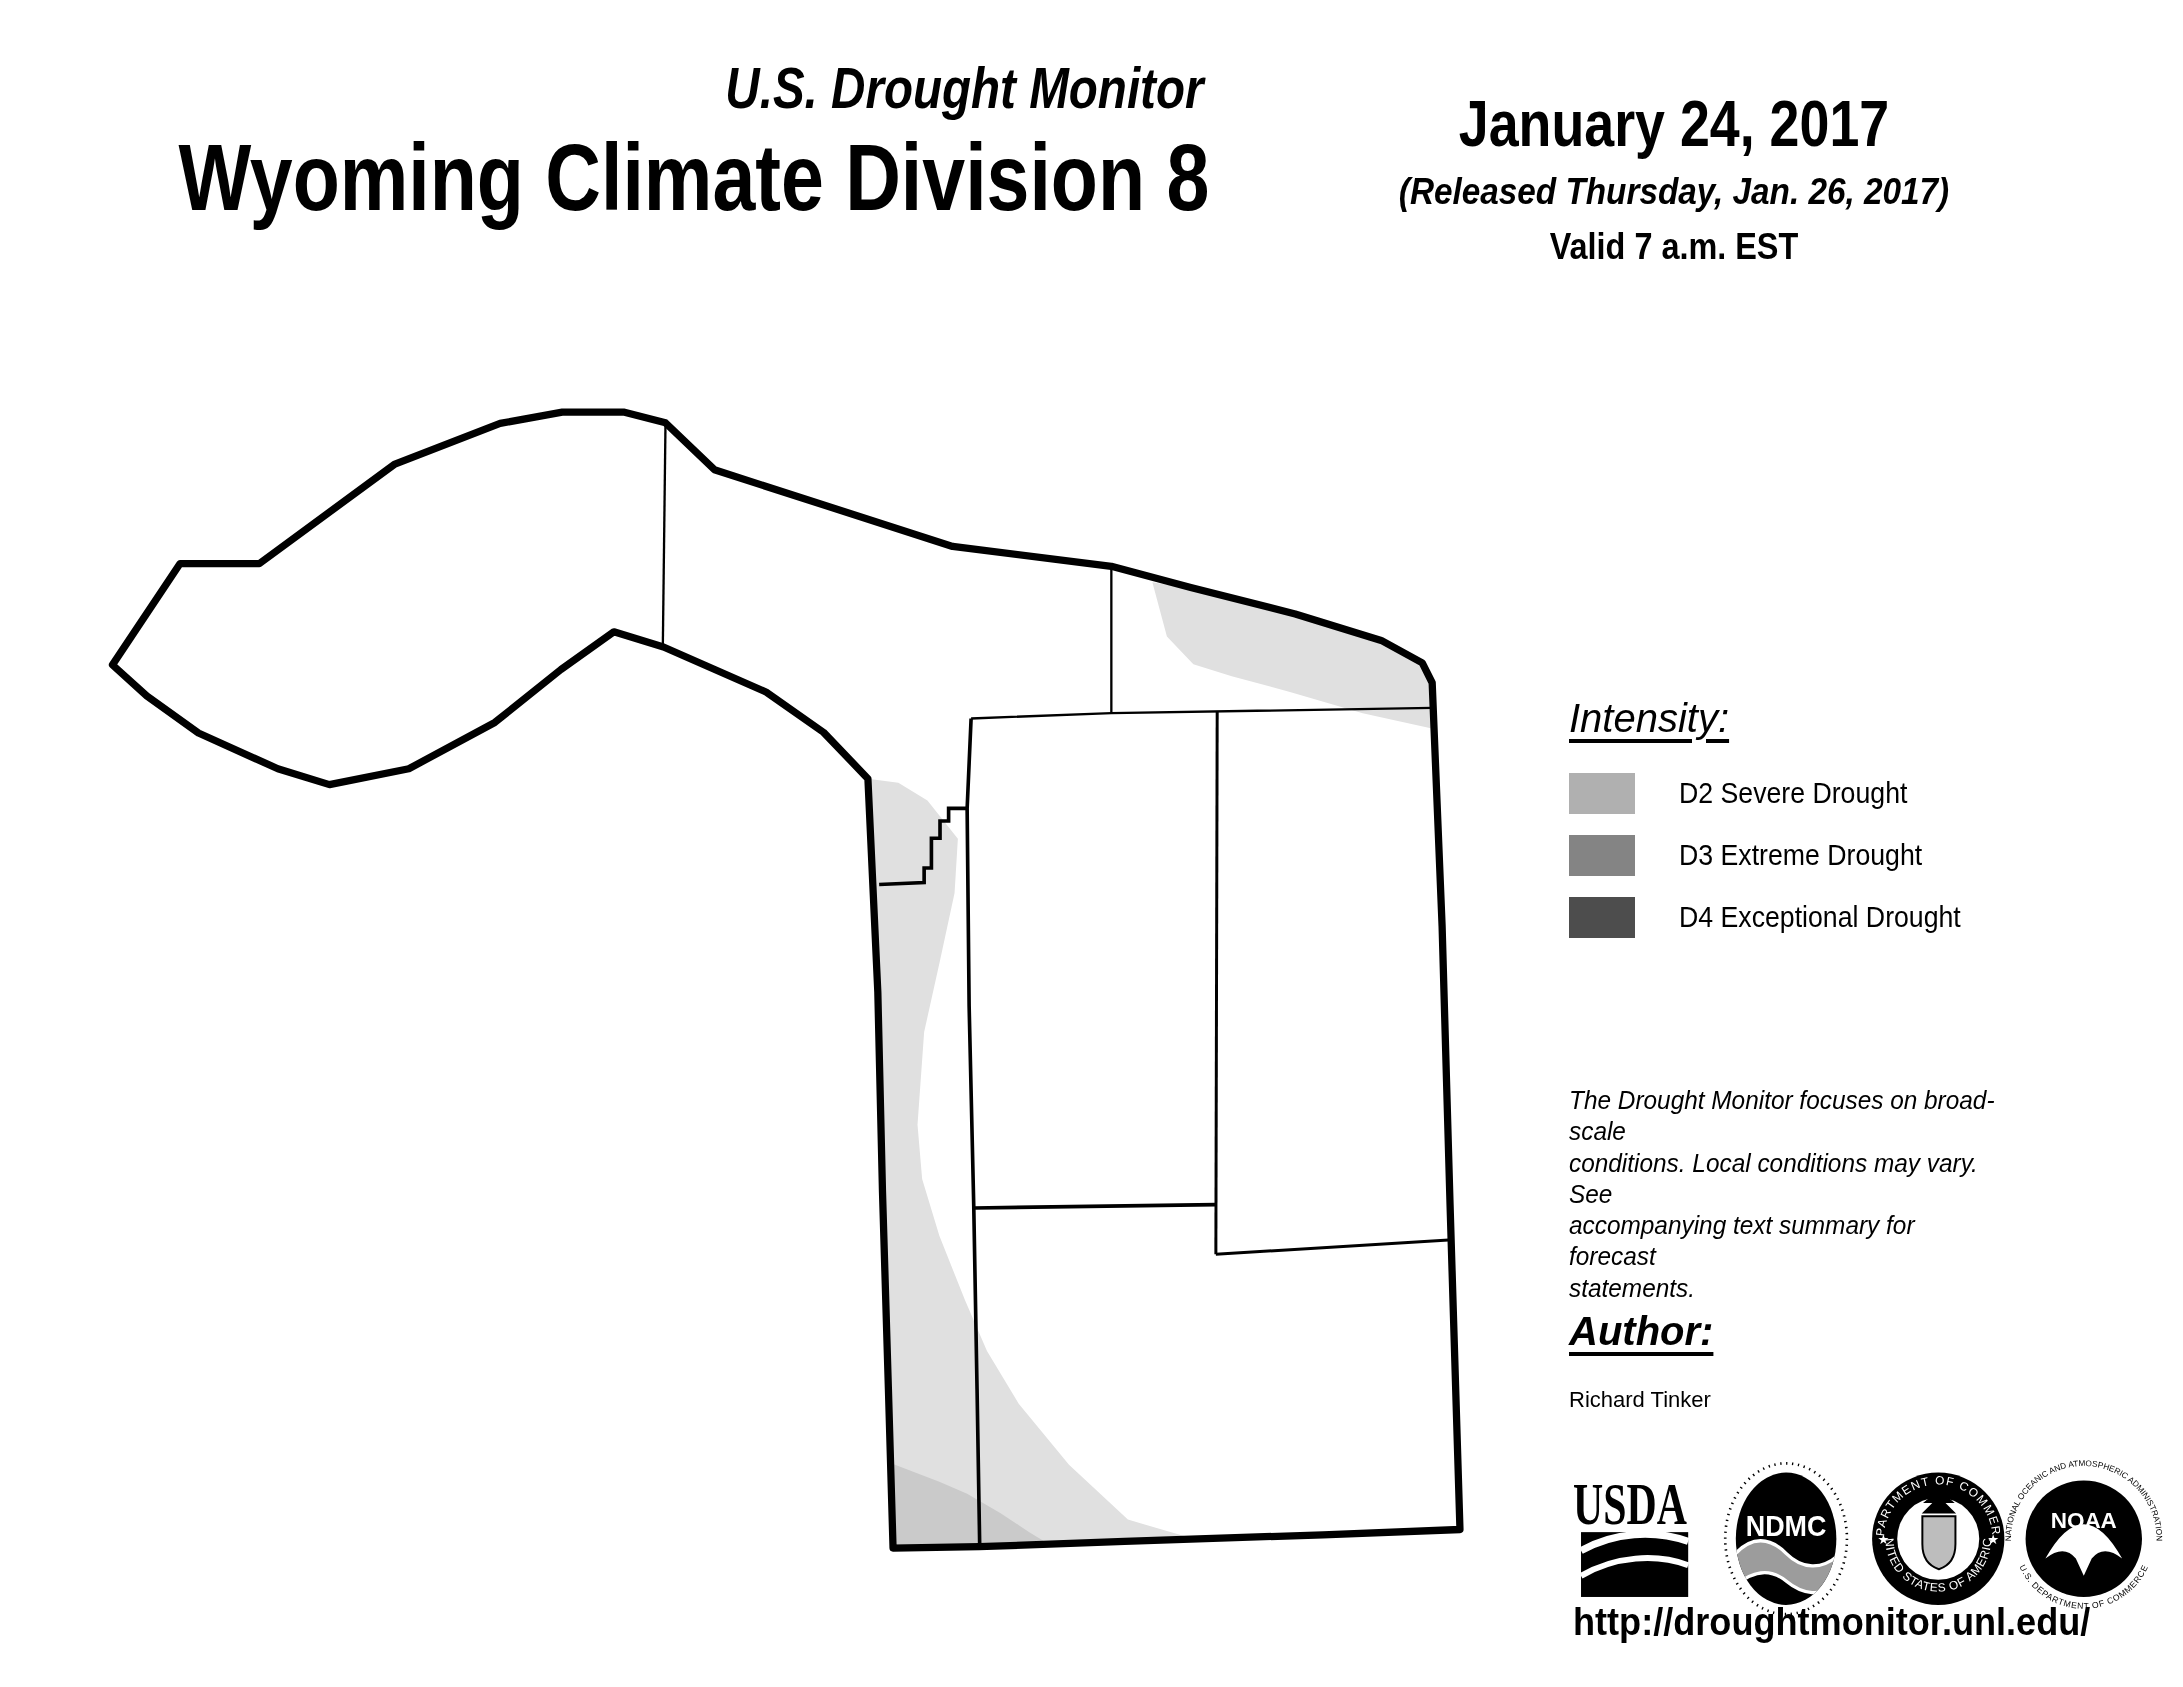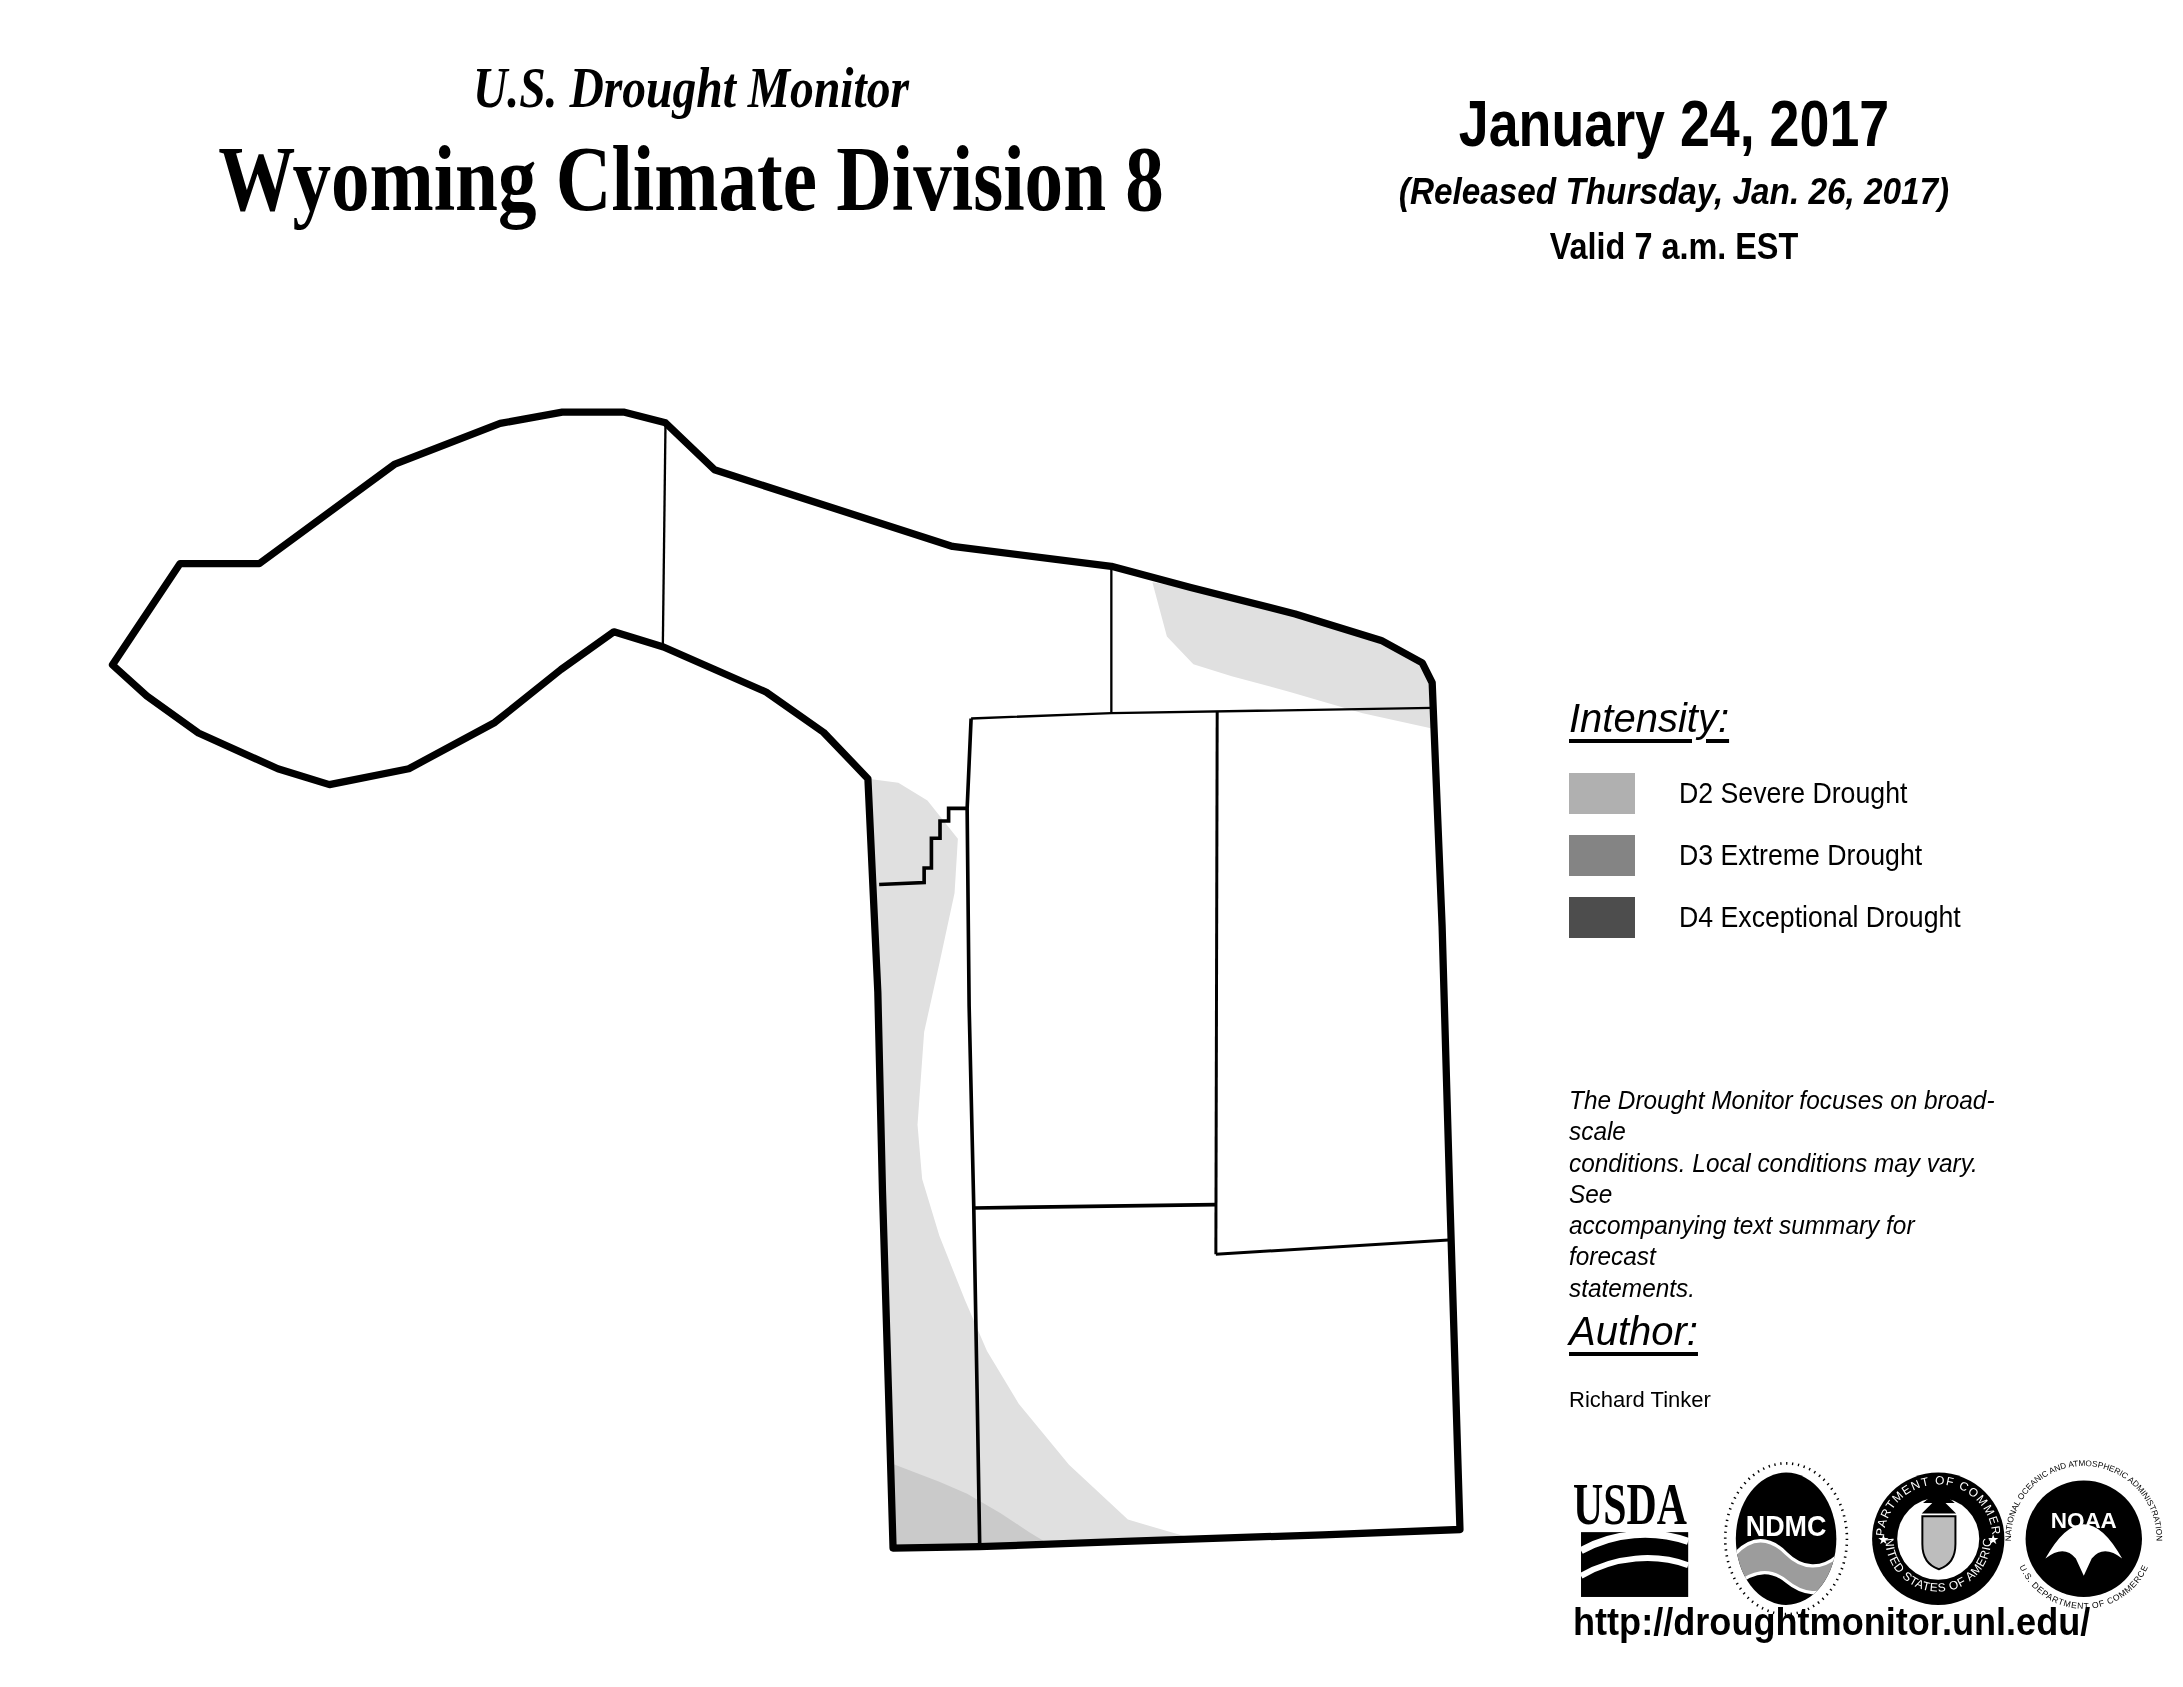--- a/index.html
+++ b/index.html
@@ -1,20 +1,20 @@
 <!DOCTYPE html>
 <html style="font-size:10.6px"><head>
 <meta charset="utf-8">
 <style>
   html,body { margin:0; padding:0; background:#fff; }
   .page { position:relative; width:2183px; height:1687px; background:#ffffff;
           font-family:"Liberation Sans", sans-serif; color:#000; overflow:hidden; }
 
   
-  .title-block { position:absolute; left:66px; top:58px; width:1250px; text-align:center;font-family:Liberation Serif, serif; }
+  .title-block { position:absolute; left:66px; top:58px; width:1250px; text-align:right; }
   .title-line1 { font-size:58px; font-weight:bold; font-style:italic; line-height:1.05;
                  transform:scaleX(.82); }
   .title-line2 { font-size:94px; font-weight:bold; line-height:1.05; margin-top:10.6px;
                  transform:scaleX(.82); white-space:nowrap; }
 
   .date-block { position:absolute; left:1310px; top:66px; width:728px; text-align:center;margin-top:26px; }
   .date-main  { font-size:64px; font-weight:bold; line-height:1.0; transform:scaleX(.84); white-space:nowrap; }
   .date-released { font-size:37px; font-weight:bold; font-style:italic; margin-top:14.6px;
                    transform:scaleX(.9); white-space:nowrap; }
   .date-valid { font-size:36px; font-weight:bold; margin-top:13.2px; transform:scaleX(.9); white-space:nowrap; }
@@ -26,21 +26,21 @@
   .legend-row { display:flex; align-items:center; height:41px; margin-bottom:21px; }
   .swatch { width:66px; height:41px; margin-right:44px; flex:0 0 auto; }
   .legend-label { font-size:29px; transform:scaleX(.92); transform-origin:left center; white-space:nowrap; }
 
   .disclaimer { position:absolute; left:1569px; top:1085px; width:463px;
                 font-size:26.5px; font-style:italic; line-height:1.18; white-space:pre-line;
                 transform:scaleX(.92); transform-origin:left top; }
 
   .author-block { position:absolute; left:1569px; top:1309px; }
   .author-heading { font-size:40px; font-style:italic; text-decoration:underline;
-                    text-underline-offset:6.6px; margin-bottom:30px; }
+                    text-underline-offset:6.6px; margin-bottom:30px;font-weight:bold; }
   .author-name, .author-org { font-size:22px; line-height:1.45; }
 
   .url { position:absolute; left:1573px; top:1601px; font-size:38px; font-weight:bold;
          transform:scaleX(.95); transform-origin:left top; white-space:nowrap; }
 
   
   svg.overlay { position:absolute; left:0; top:0; width:2183px; height:1687px; }
 </style>
 </head>
 <body>

